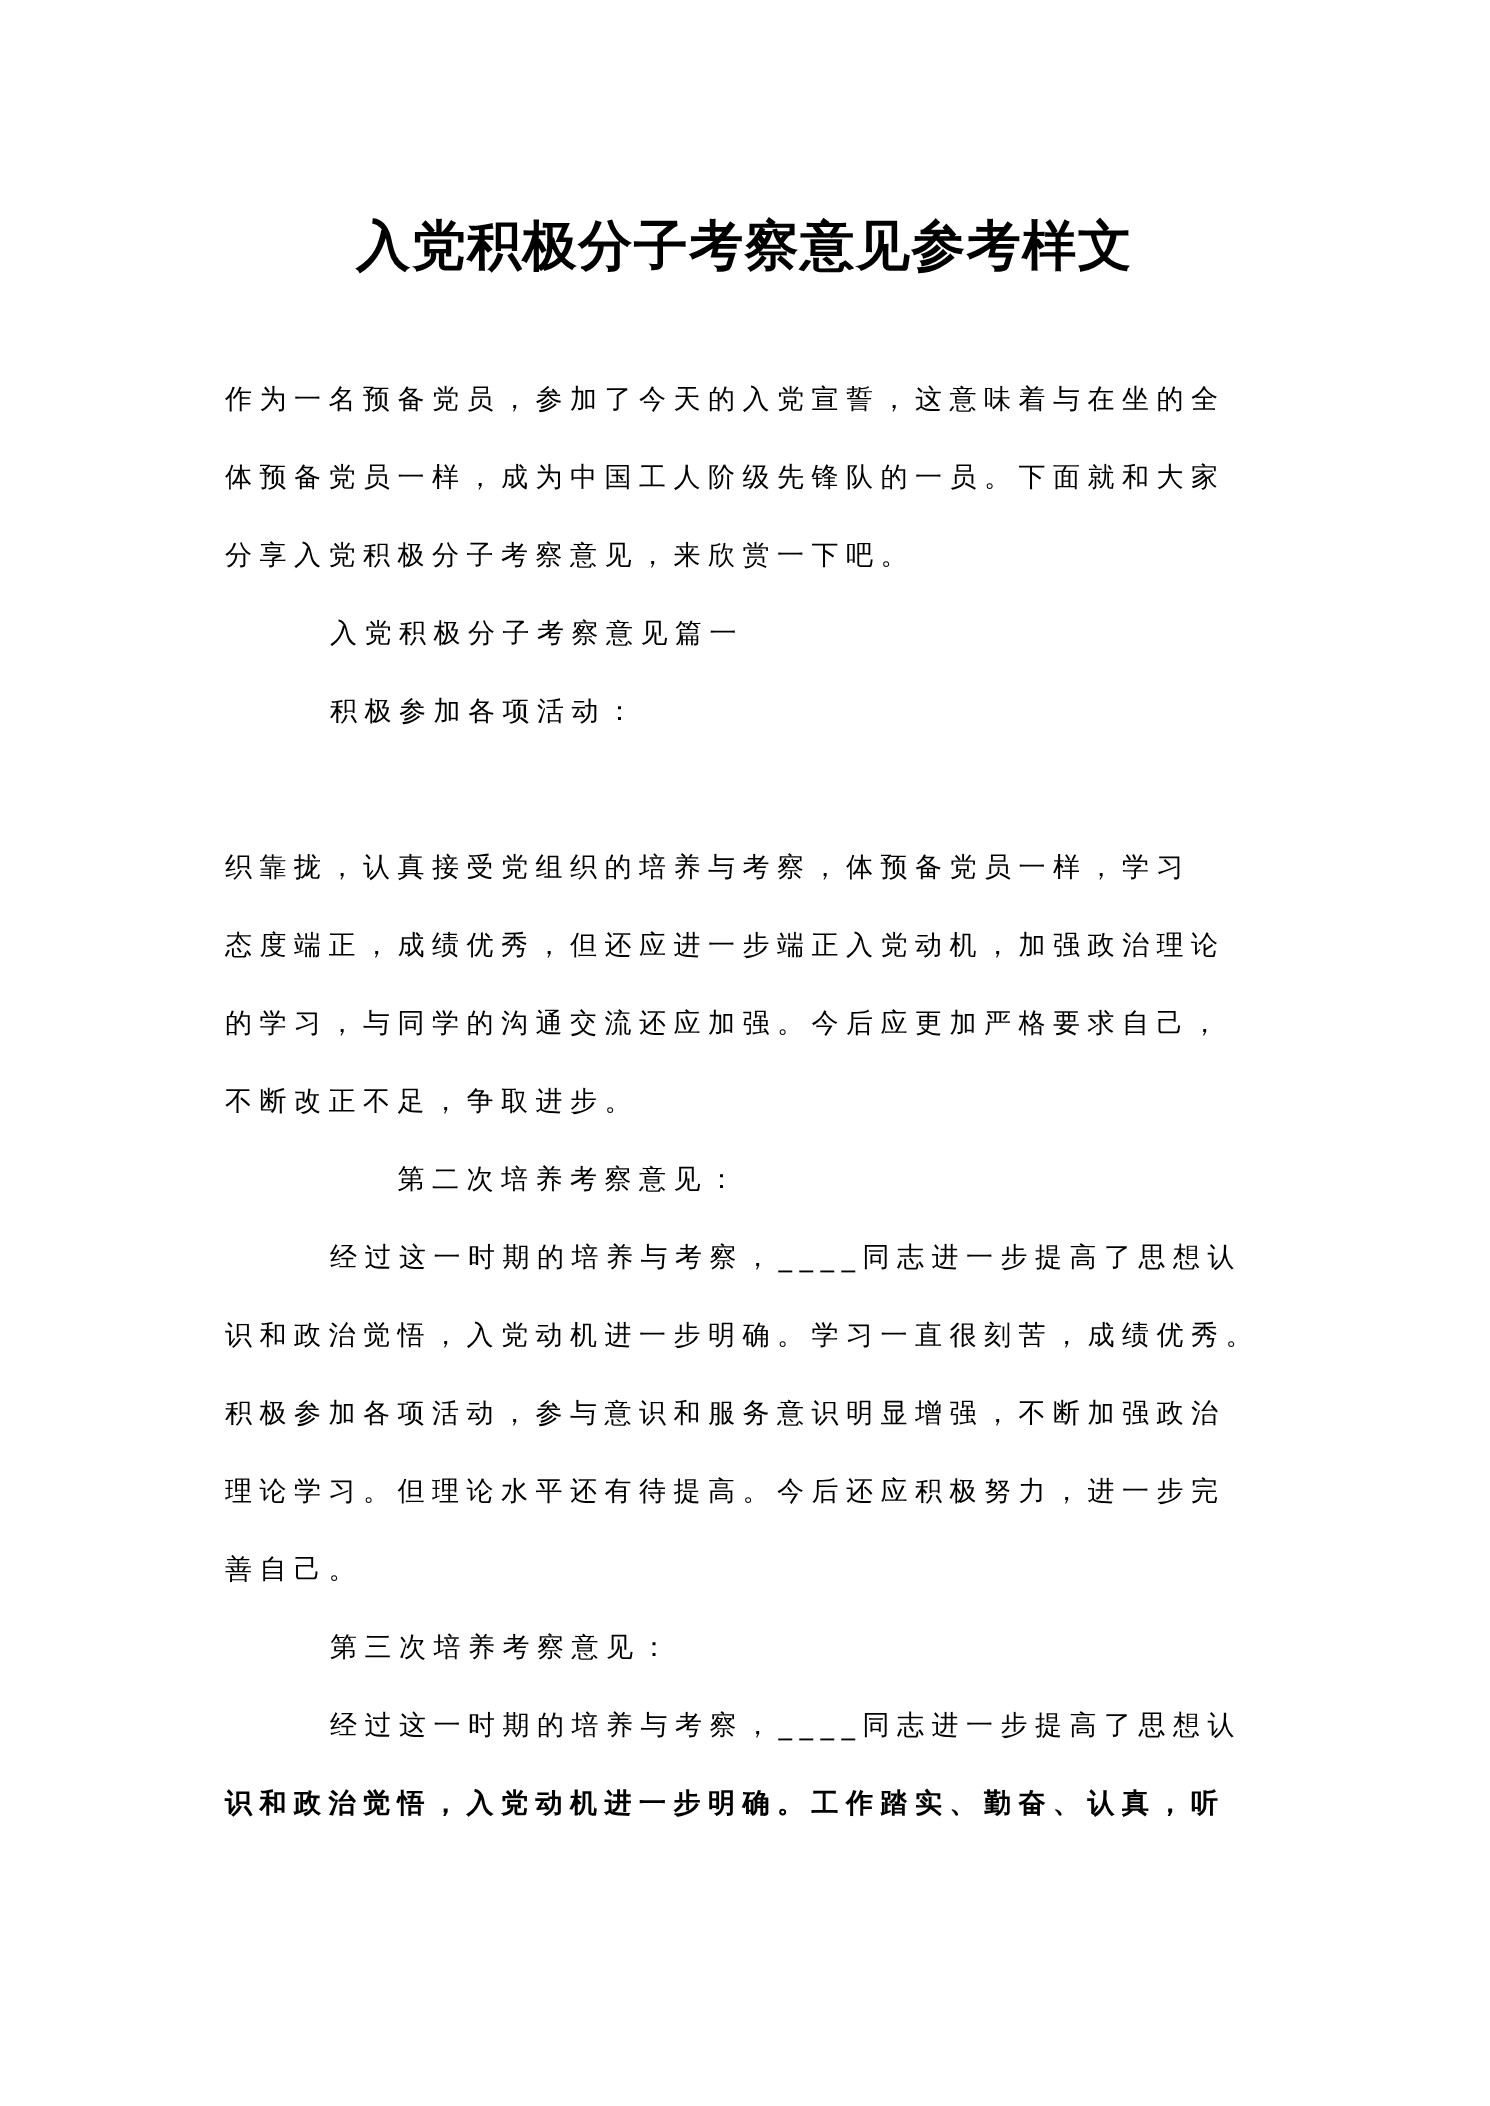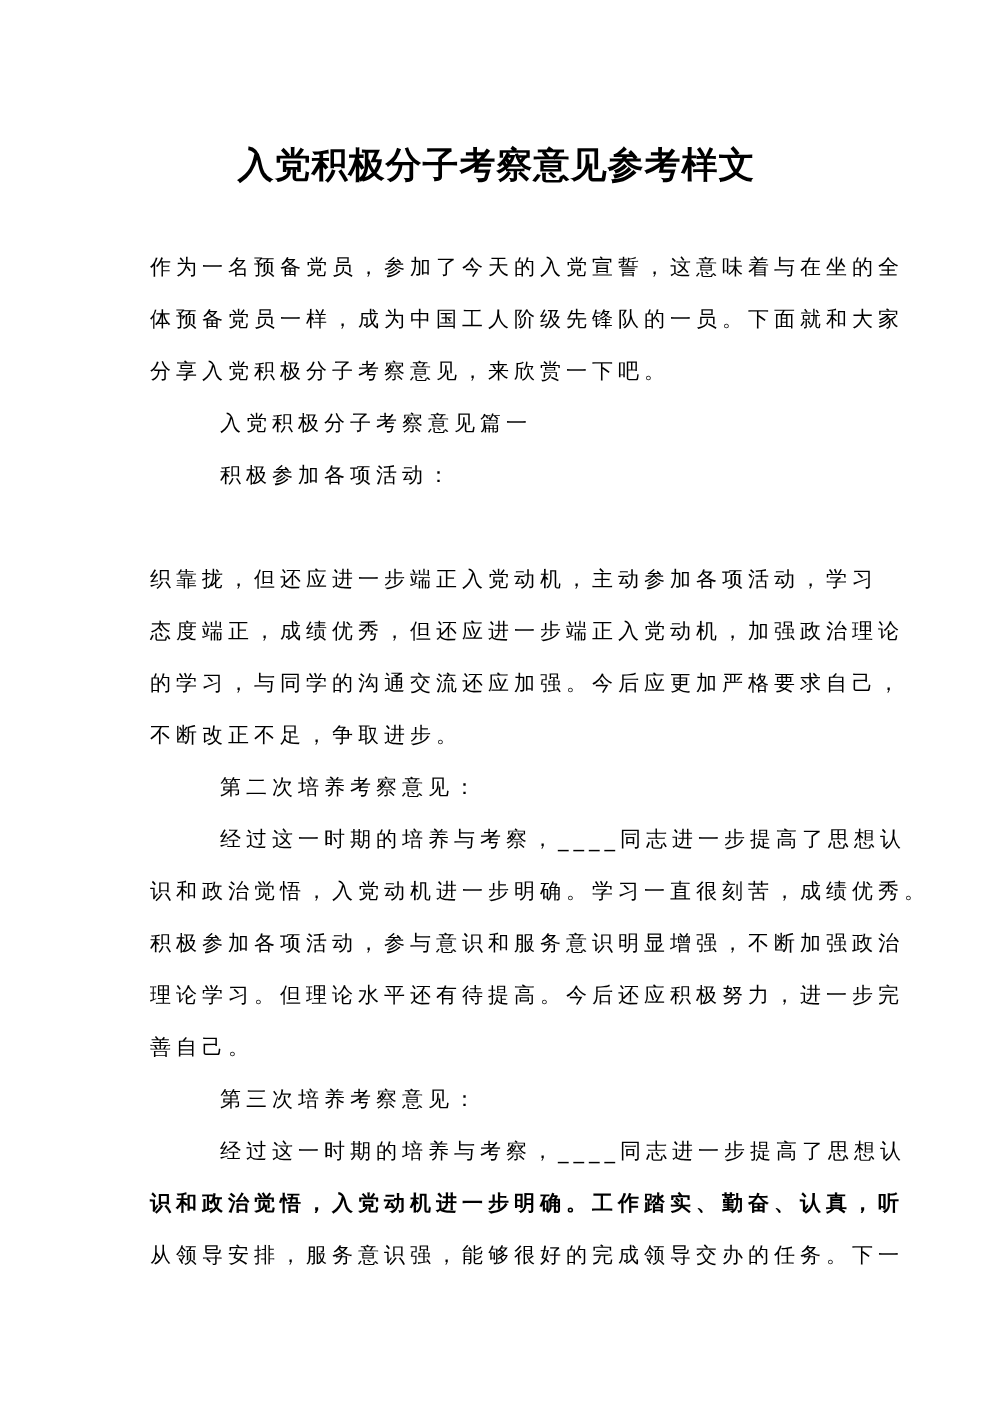--- a/index.html
+++ b/index.html
@@ -31,45 +31,44 @@
       text-align: center;
       font-size: 36px;
       line-height: 48px;
       font-weight: bold;
       letter-spacing: 1px;
       font-family: "DejaVu Serif", "Liberation Serif", serif;
     }
     .line {
       position: absolute;
       left: 150px;
-      font-size: 21px;
+      font-size: 18px;
       line-height: 30px;
       letter-spacing: 5px;
       white-space: nowrap;
     }
     .indent { left: 220px; }
   </style>
 </head>
 <body>
 
 <div class="page">
   <div class="title">入党积极分子考察意见参考样文</div>
 
   <div class="line" style="top:236px;">作为一名预备党员，参加了今天的入党宣誓，这意味着与在坐的全</div>
   <div class="line" style="top:288px;">体预备党员一样，成为中国工人阶级先锋队的一员。下面就和大家</div>
   <div class="line" style="top:340px;">分享入党积极分子考察意见，来欣赏一下吧。</div>
   <div class="line indent" style="top:392px;">入党积极分子考察意见篇一</div>
   <div class="line indent" style="top:444px;">积极参加各项活动：</div>
-  <div class="line" style="top:548px;">织靠拢，但还应进一步端正入党动机，主动参加各项活动，学习</div>
+  <div class="line" style="top:548px;">织靠拢，认真接受党组织的培养与考察，体预备党员一样，学习</div>
   <div class="line" style="top:600px;">态度端正，成绩优秀，但还应进一步端正入党动机，加强政治理论</div>
   <div class="line" style="top:652px;">的学习，与同学的沟通交流还应加强。今后应更加严格要求自己，</div>
   <div class="line" style="top:704px;">不断改正不足，争取进步。</div>
-  <div class="line indent" style="top:756px;">第二次培养考察意见：</div>
+  <div class="line indent" style="top:756px;margin-left:45px;">第二次培养考察意见：</div>
   <div class="line indent" style="top:808px;">经过这一时期的培养与考察，____同志进一步提高了思想认</div>
   <div class="line" style="top:860px;">识和政治觉悟，入党动机进一步明确。学习一直很刻苦，成绩优秀。</div>
   <div class="line" style="top:912px;">积极参加各项活动，参与意识和服务意识明显增强，不断加强政治</div>
   <div class="line" style="top:964px;">理论学习。但理论水平还有待提高。今后还应积极努力，进一步完</div>
   <div class="line" style="top:1016px;">善自己。</div>
   <div class="line indent" style="top:1068px;">第三次培养考察意见：</div>
   <div class="line indent" style="top:1120px;">经过这一时期的培养与考察，____同志进一步提高了思想认</div>
   <div class="line" style="top:1172px;font-weight:bold;">识和政治觉悟，入党动机进一步明确。工作踏实、勤奋、认真，听</div>
-  <div class="line" style="top:1224px;">从领导安排，服务意识强，能够很好的完成领导交办的任务。下一</div>
 </div>
 
 </body></html>

